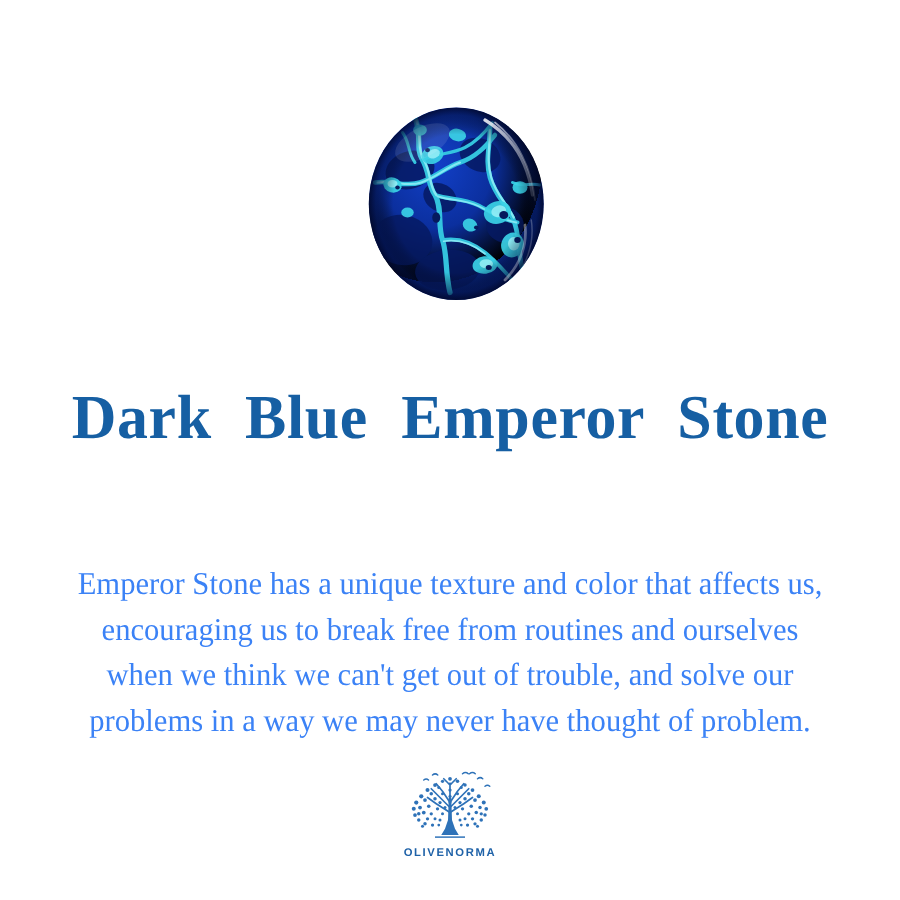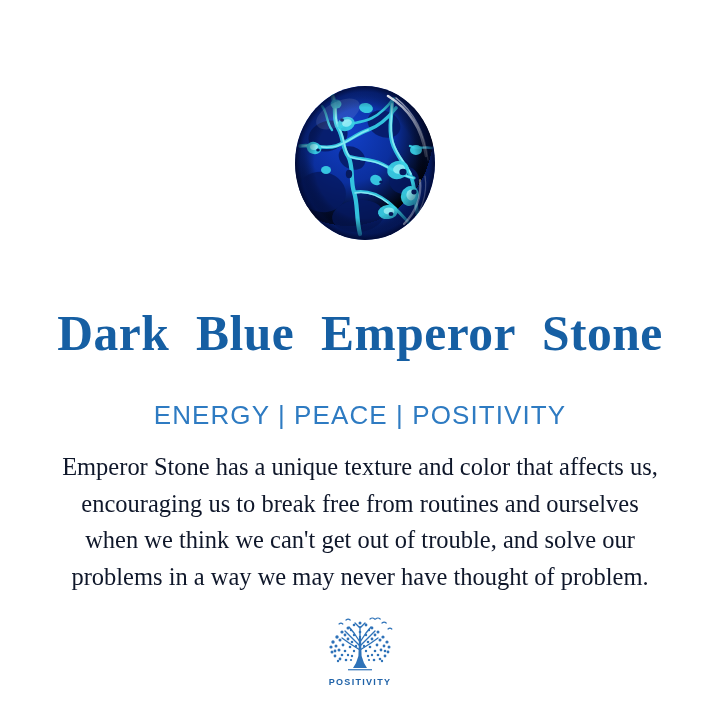--- a/index.html
+++ b/index.html
@@ -57,21 +57,21 @@
     white-space:nowrap;
   }
 
   
   #body-copy {
     position:absolute;
     top:449px; left:0; width:720px;
     text-align:center;
     font-family:"Liberation Serif", serif;
     font-size:25.5px;
-    color:#0f172a;
+    color:#3b82f6;
     line-height:36.5px;
   }
   #body-copy .ln {
     display:block;
     white-space:nowrap;
     transform:scaleX(0.96);
   }
 
   
   #logo {
@@ -190,21 +190,20 @@
           <path d="M128 96 C130 112, 124 128, 112 140" stroke-width="2.2" opacity="0.7"></path>
           <path d="M133 92 C136 110, 129 130, 116 144" stroke-width="1.2" opacity="0.45"></path>
         </g>
         <ellipse cx="46" cy="30" rx="24" ry="12" transform="rotate(-28 46 30)" fill="#ffffff" opacity="0.10"></ellipse>
       </g>
     </svg>
   </div>
 
   <h1 id="title">Dark Blue Emperor Stone</h1>
 
-  <div id="subtitle">ENERGY  |  PEACE  |   POSITIVITY</div>
 
   <div id="body-copy">
     <span class="ln">Emperor Stone has a unique texture and color that affects us,</span>
     <span class="ln">encouraging us to break free from routines and ourselves</span>
     <span class="ln">when we think we can't get out of trouble, and solve our</span>
     <span class="ln">problems in a way we may never have thought of problem.</span>
   </div>
 
   <div id="logo">
     <svg id="tree-svg" viewBox="0 0 84 58" xmlns="http://www.w3.org/2000/svg">
@@ -290,16 +289,16 @@
 
       <g fill="none" stroke="#2E72B8" stroke-width="1.2" stroke-linecap="round">
         <path d="M52 3 q2.4 -2 4.6 0"></path>
         <path d="M57.6 3 q2.4 -2 4.6 0"></path>
         <path d="M64 7 q2.2 -1.8 4.2 0"></path>
         <path d="M28 4 q2.2 -1.8 4.2 0"></path>
         <path d="M21 8 q2 -1.6 3.8 0"></path>
         <path d="M70 13 q2 -1.6 3.8 0"></path>
       </g>
     </svg>
-    <div id="logo-word">POSITIVITY</div>
+    <div id="logo-word">OLIVENORMA</div>
   </div>
 
 </div>
 
 </body></html>

